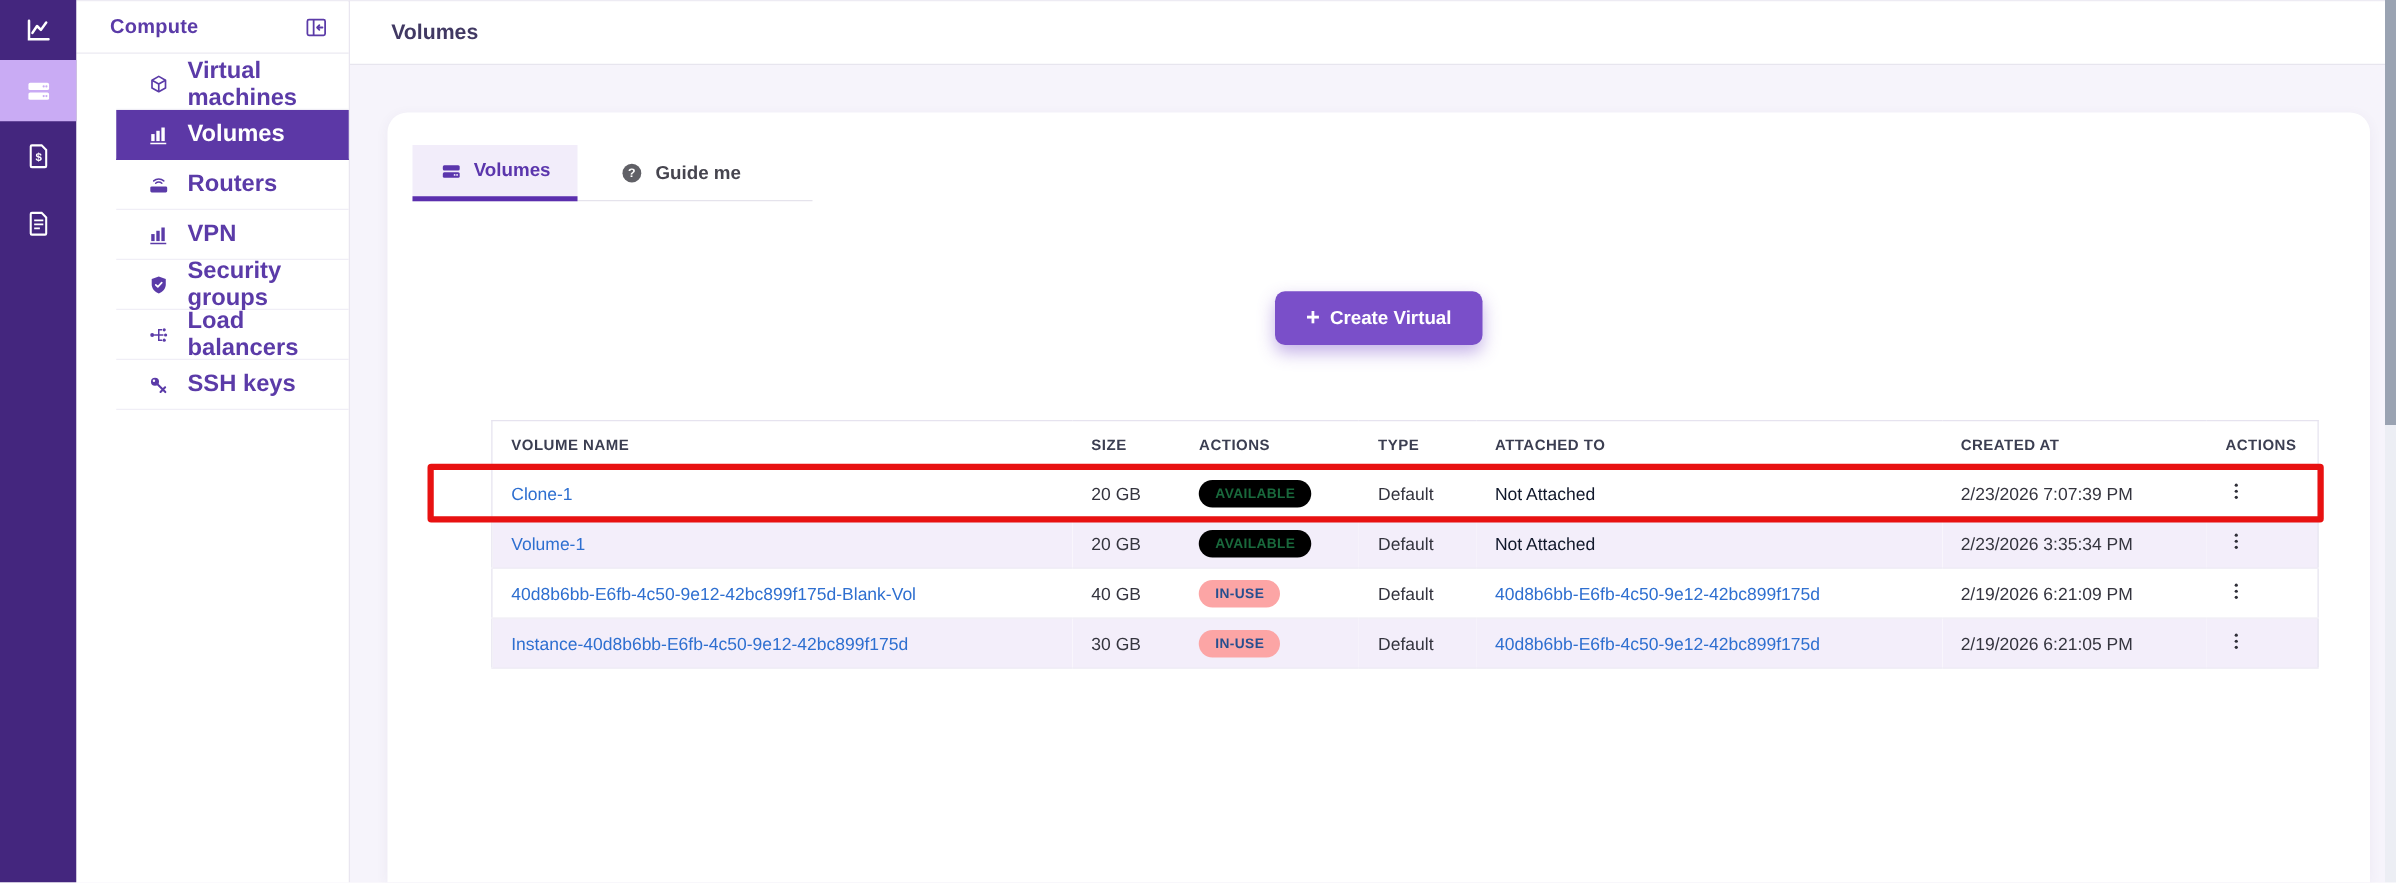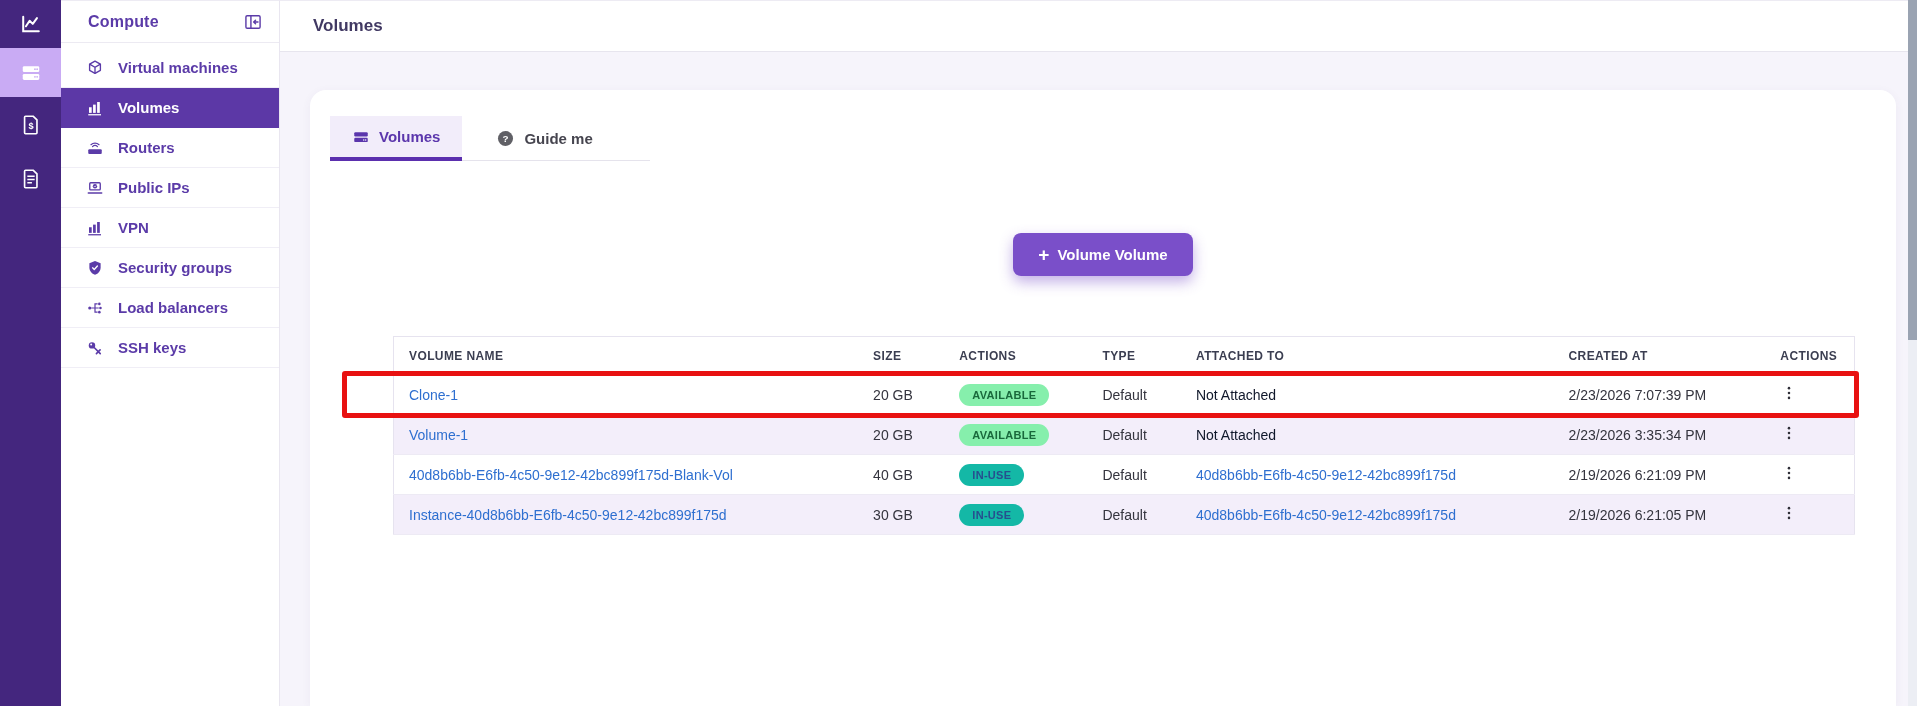--- a/index.html
+++ b/index.html
@@ -19,21 +19,21 @@
   .icon svg { width:100%; height:100%; display:block; }
 
   
   .sidebar { position:absolute; left:61px; top:0; width:219px; height:706px; background:#fff;
              border-right:1px solid #e9e6f0; border-top:1px solid #edebf3; z-index:5; }
   .sidebar-header { position:relative; height:42px; border-bottom:1px solid #eceaf2; display:flex; align-items:center; padding-left:27px; }
   .sidebar-title { color:#5b3ba8; font-size:16px; font-weight:700; letter-spacing:.2px; }
   .collapse-btn { position:absolute; right:16px; top:11px; width:20px; height:20px; color:#5b3ba8; cursor:pointer; }
   .menu { padding-top:5px; }
   .menu-item { height:40px; display:flex; align-items:center; gap:14px; padding-left:25px;
-               border-bottom:1px solid #f0eef6; color:#5b3ba8; font-size:15px; font-weight:600; cursor:pointer; }
+               border-bottom:1px solid #f0eef6; color:#5b3ba8; font-size:19px; font-weight:600; cursor:pointer;margin-left:32px; }
   .menu-item .icon { width:18px; height:18px; flex:0 0 18px; }
   .menu-item.selected { background:#5c38a6; color:#fff; border-bottom-color:#5c38a6; }
 
   
   .topbar { position:absolute; left:280px; right:0; top:0; height:52px; background:#fff;
             border-bottom:1px solid #e7e5ee; border-top:1px solid #edebf3; display:flex; align-items:center; z-index:4; }
   .page-title { margin-left:33px; font-size:17px; font-weight:700; color:#413963; }
 
   
   .content { position:absolute; left:280px; right:9px; top:52px; bottom:0; background:#f6f4fb; }
@@ -59,22 +59,22 @@
   
   .table-wrap { position:relative; margin:60px 41px 0 40px;padding-left:43px; }
   table { width:100%; border-collapse:collapse; table-layout:fixed; border:1px solid #e6e3ef; background:#fff; }
   th { height:38px; text-align:left; padding-left:15px; font-size:12px; font-weight:700; letter-spacing:.4px;
        color:#3b3e51; border-bottom:1px solid #e6e3ef; white-space:nowrap; }
   td { height:40px; padding-left:15px; font-size:14px; color:#34343e; border-bottom:1px solid #edeaf4; white-space:nowrap; overflow:hidden; }
   tr.alt td { background:#f3eefa; }
   .name-link, .attach-link { color:#2e6fd0; cursor:pointer; text-decoration:none; }
   .muted { color:#0f172a; }
   .badge { display:inline-block; padding:5px 13px; border-radius:13px; font-size:11px; font-weight:700; letter-spacing:.3px; }
-  .badge-available { background:#86efac; color:#19693c; }
-  .badge-inuse { background:#14b8a6; color:#264f8f; }
+  .badge-available { background:#000000; color:#19693c; }
+  .badge-inuse { background:#fca5a5; color:#264f8f; }
   .kebab { width:18px; height:18px; color:#2f2f38; cursor:pointer; display:inline-block; }
   .red-overlay { position:absolute; left:-8px; right:-4px; height:47px; border:5px solid #e81111;
                  border-radius:3px; pointer-events:none; z-index:5; }
 
   
   .scrollbar { position:absolute; right:0; top:0; width:9px; height:706px; background:#eceef4; z-index:7; }
   .scroll-thumb { position:absolute; top:0; left:0; width:9px; height:340px; background:#9aa3b2; }
 </style>
 </head>
 <body>
@@ -153,31 +153,20 @@
         <span class="label">Volumes</span>
       </div>
         <div class="menu-item">
         <span class="icon">
             <svg viewBox="0 0 24 24">
               <rect x="3" y="13.5" width="18" height="6.5" rx="1.5" fill="currentColor"></rect>
               <path d="M8.7 10.2a4.8 4.8 0 0 1 6.6 0M6.6 7.6a8 8 0 0 1 10.8 0" fill="none" stroke="currentColor" stroke-width="1.6" stroke-linecap="round"></path>
             </svg>
           </span>
         <span class="label">Routers</span>
-      </div>
-        <div class="menu-item">
-        <span class="icon">
-            <svg viewBox="0 0 24 24">
-              <rect x="5" y="5" width="14" height="9.5" rx="1.2" fill="none" stroke="currentColor" stroke-width="1.8"></rect>
-              <path d="M3 18.7h18" stroke="currentColor" stroke-width="1.8" stroke-linecap="round"></path>
-              <circle cx="12" cy="9.7" r="2.9" fill="currentColor"></circle>
-              <path d="M10.7 9.7l1 1 1.7-1.9" fill="none" stroke="#fff" stroke-width="1.1"></path>
-            </svg>
-          </span>
-        <span class="label">Public IPs</span>
       </div>
         <div class="menu-item">
         <span class="icon">
             <svg viewBox="0 0 24 24">
               <rect x="4" y="11" width="3.6" height="7.5" fill="currentColor"></rect>
               <rect x="9.4" y="7.5" width="3.6" height="11" fill="currentColor"></rect>
               <rect x="14.8" y="4" width="3.6" height="14.5" fill="currentColor"></rect>
               <path d="M3 21h17" stroke="currentColor" stroke-width="1.7"></path>
             </svg>
           </span>
@@ -244,21 +233,21 @@
                 <text x="12" y="16.3" text-anchor="middle" font-size="12.5" font-weight="bold" fill="#fff" font-family="Liberation Sans,sans-serif">?</text>
               </svg>
             </span>
           <span>Guide me</span>
         </div>
       </div>
 
       <div class="create-row">
         <button class="create-btn">
           <span class="plus">+</span>
-          <span>Volume Volume</span>
+          <span>Create Virtual</span>
         </button>
       </div>
 
       <div class="table-wrap" id="table-wrap">
         <table>
           <colgroup>
             <col style="width:31.8%">
               <col style="width:5.9%">
               <col style="width:9.8%">
             <col style="width:6.4%">

